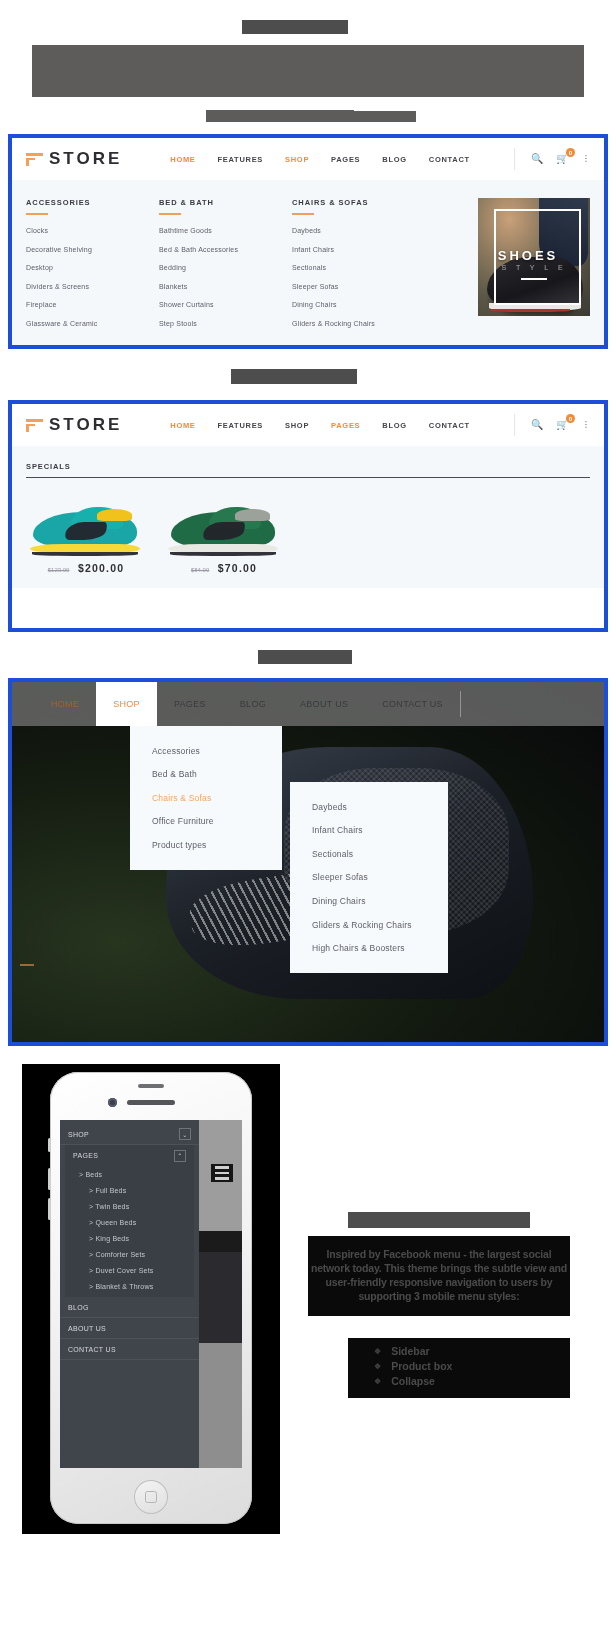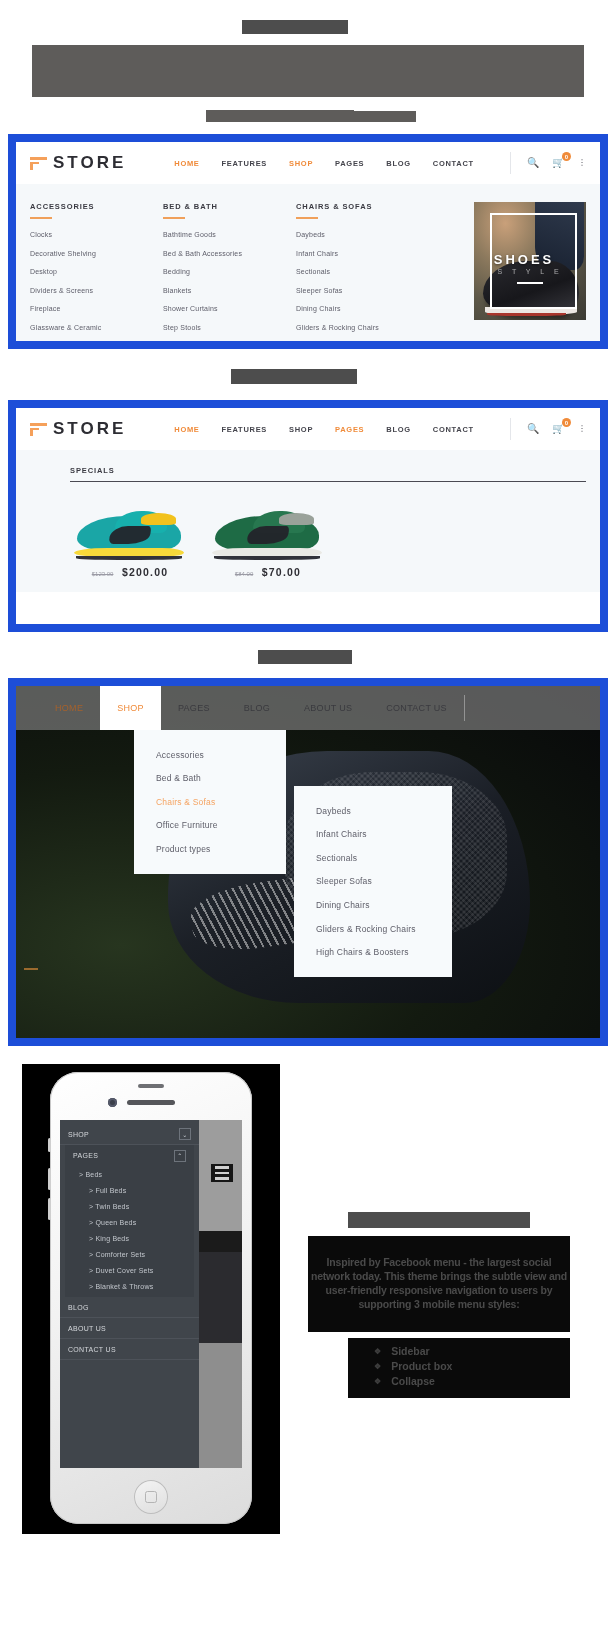--- a/index.html
+++ b/index.html
@@ -11,21 +11,21 @@
     overflow: hidden;
   }
 
   
   .redact { background: #4d4d4d; position: absolute; }
   .redact.light { background: #5e5c5a; }
 
   
   .frame {
     position: absolute;
-    border: 8px solid #1d4ed8;
+    border: 4px solid #1d4ed8;
     background: #fff;
     overflow: hidden;
   }
 
   
   .navbar {
     height: 42px;
     display: flex;
     align-items: center;
     background: #ffffff;
@@ -63,21 +63,21 @@
   }
 
   
   .mega {
     background: #f5f8fa;
     padding: 18px 14px 14px 14px;
     display: flex;
     position: relative;
   }
   .mega-col { flex: 0 0 133px; }
-  .mega-col.wide { flex: 1; margin-left: 40px; }
+  .mega-col.wide { flex: 1; }
   .mega-head {
     font-size: 7.5px; font-weight: bold; letter-spacing: .9px; color: #3a3a42;
     margin-bottom: 6px;
   }
   .mega-rule-short { width: 22px; height: 2px; background: #f0a05a; margin-bottom: 12px; }
   .mega-rule-long { height: 1px; background: #4a4a52; margin-bottom: 14px; }
   .mega-col ul { list-style: none; }
   .mega-col li {
     font-size: 7px; color: #5c5c68; margin-bottom: 11.5px; letter-spacing: .2px;
   }
@@ -299,21 +299,21 @@
     background: #161616; display: flex; flex-direction: column;
     justify-content: center; gap: 3px; padding: 0 4px;
   }
   .hamb i { display: block; height: 2.5px; background: #cfcfcf; }
 
   
   .infoblk {
     position: absolute; background: #0a0a0a; color: #4a4a4a;
   }
   .infotext {
-    left: 308px; top: 1236px; width: 262px; padding: 20px 2px;
+    left: 308px; top: 1236px; width: 262px; padding: 12px 2px;
     font-size: 10.5px; line-height: 1.33; text-align: center; letter-spacing: -.2px;
     font-weight: bold;
   }
   .infolist {
     left: 348px; top: 1338px; width: 222px; padding: 6px 0 8px 0;
   }
   .infolist .li {
     display: flex; align-items: center; gap: 10px;
     font-size: 10.5px; font-weight: bold; line-height: 1.45;
     padding-left: 26px;

